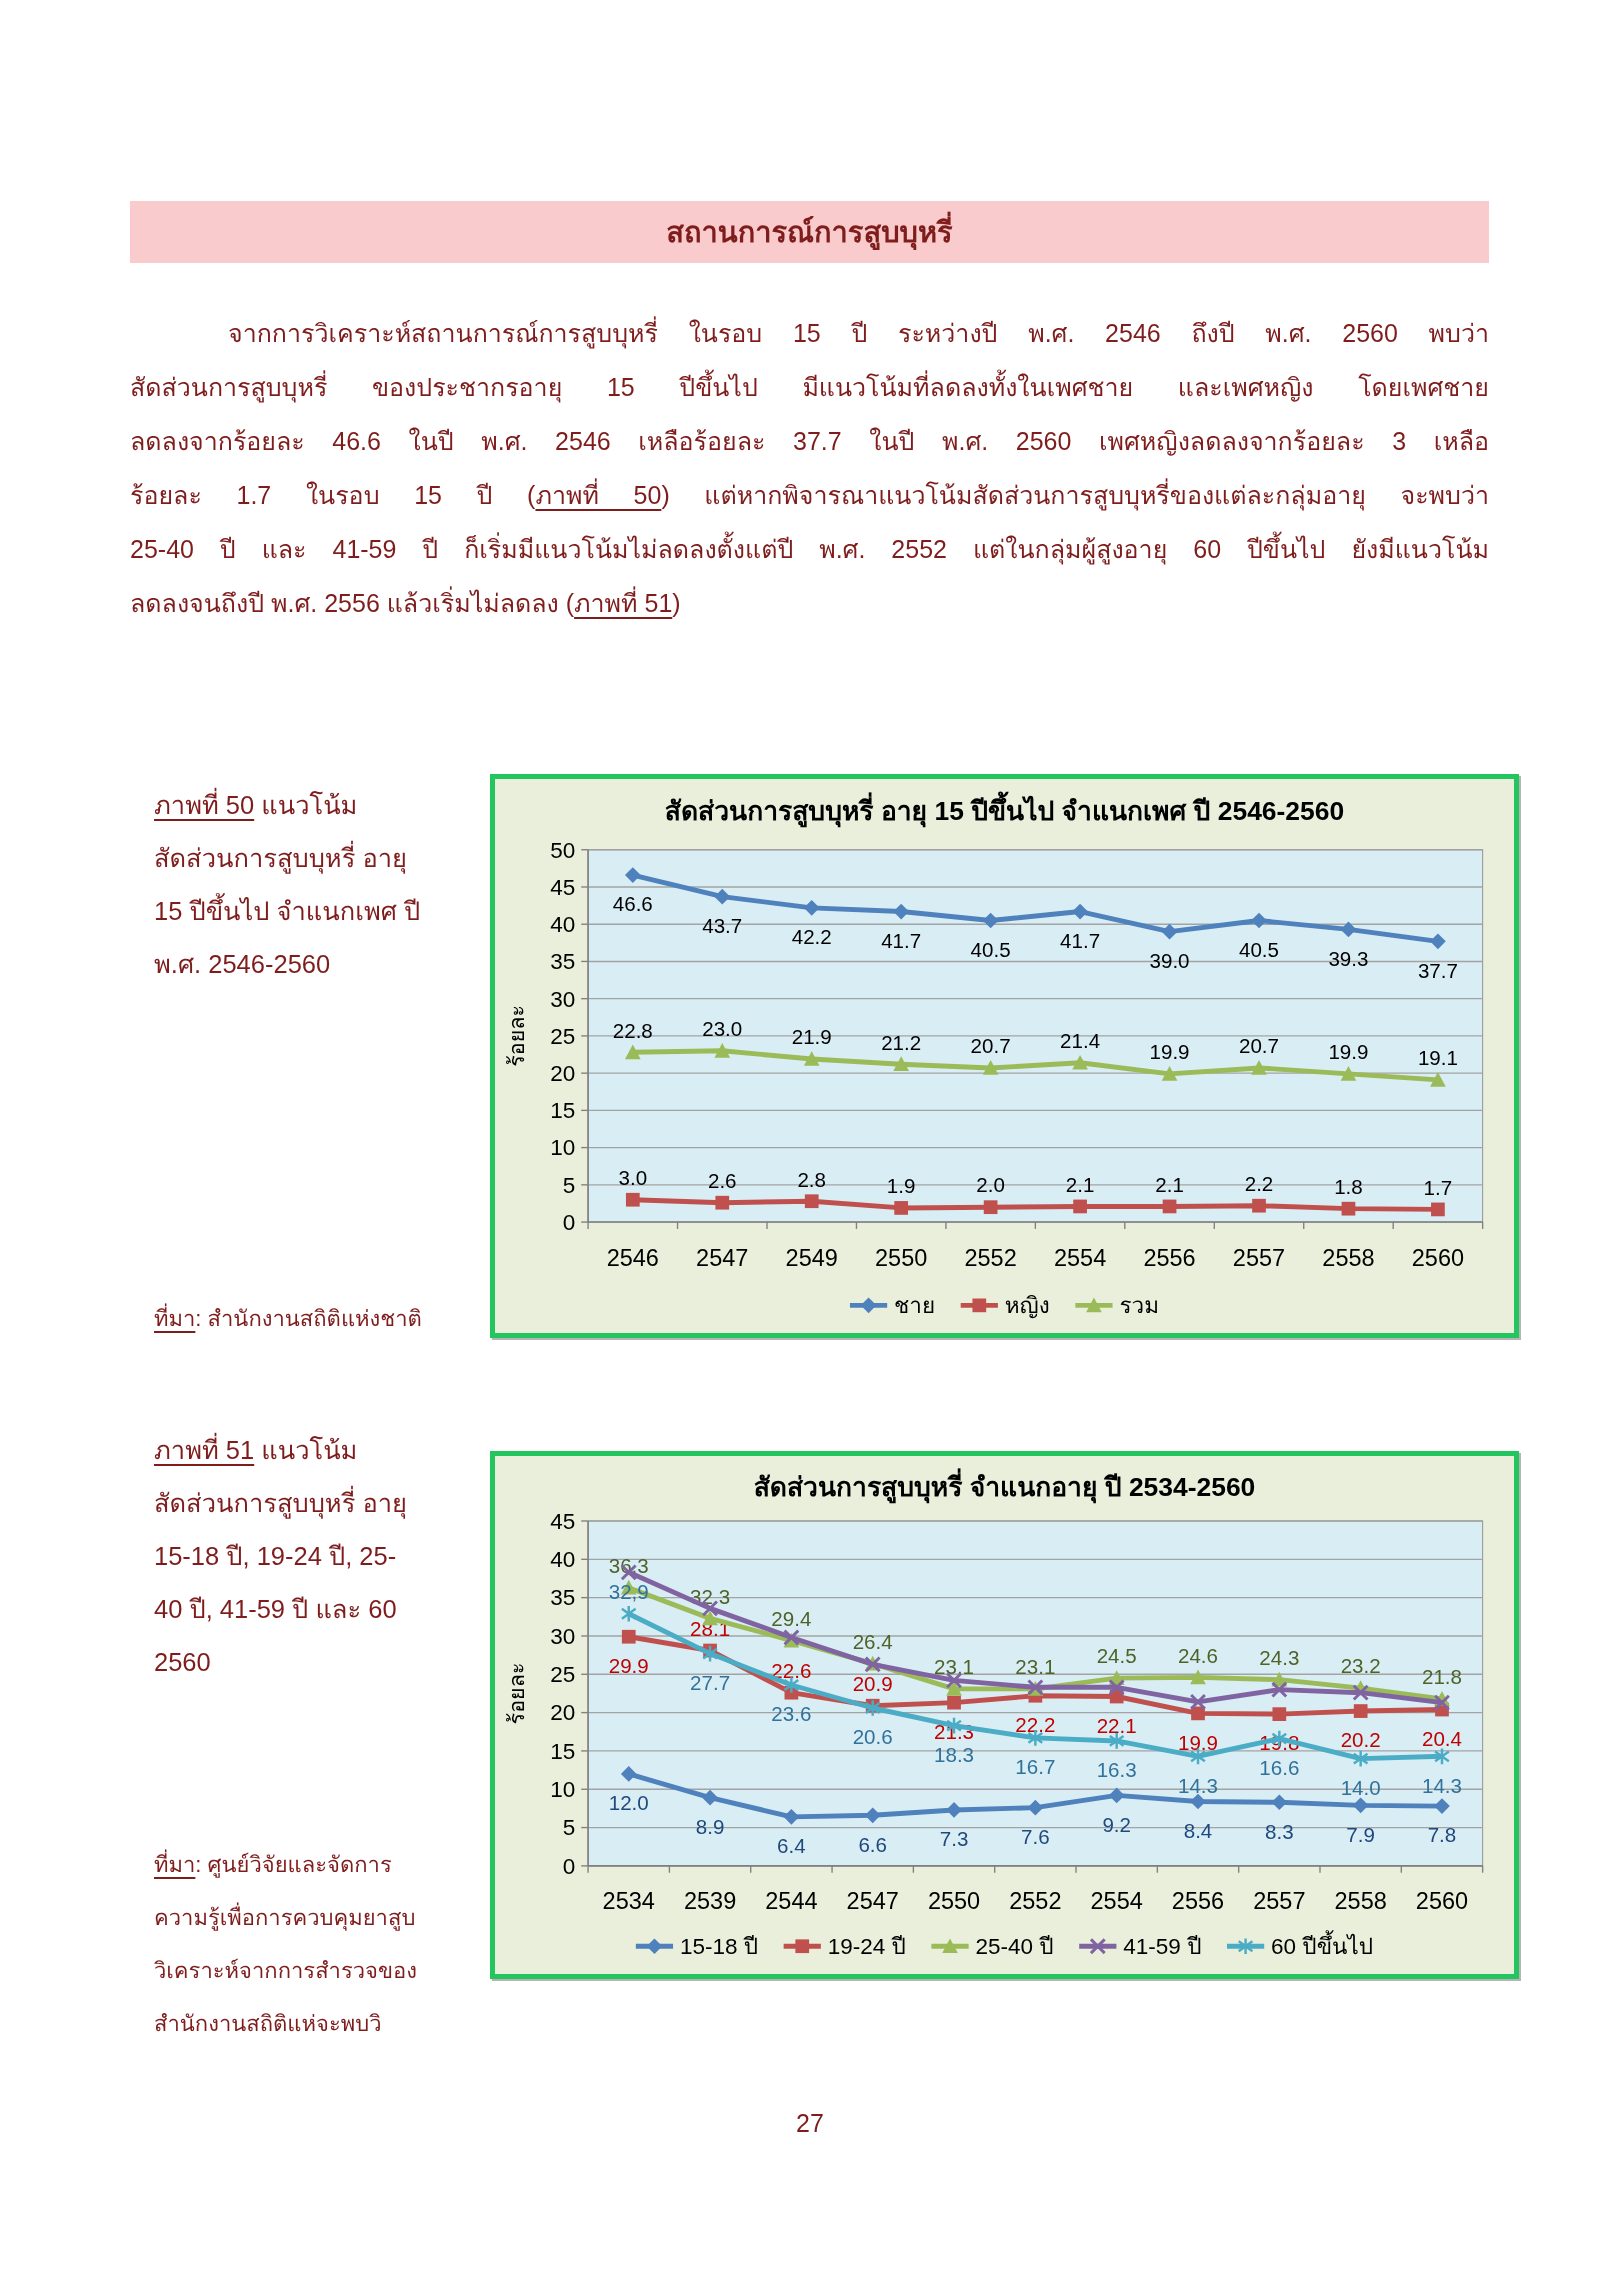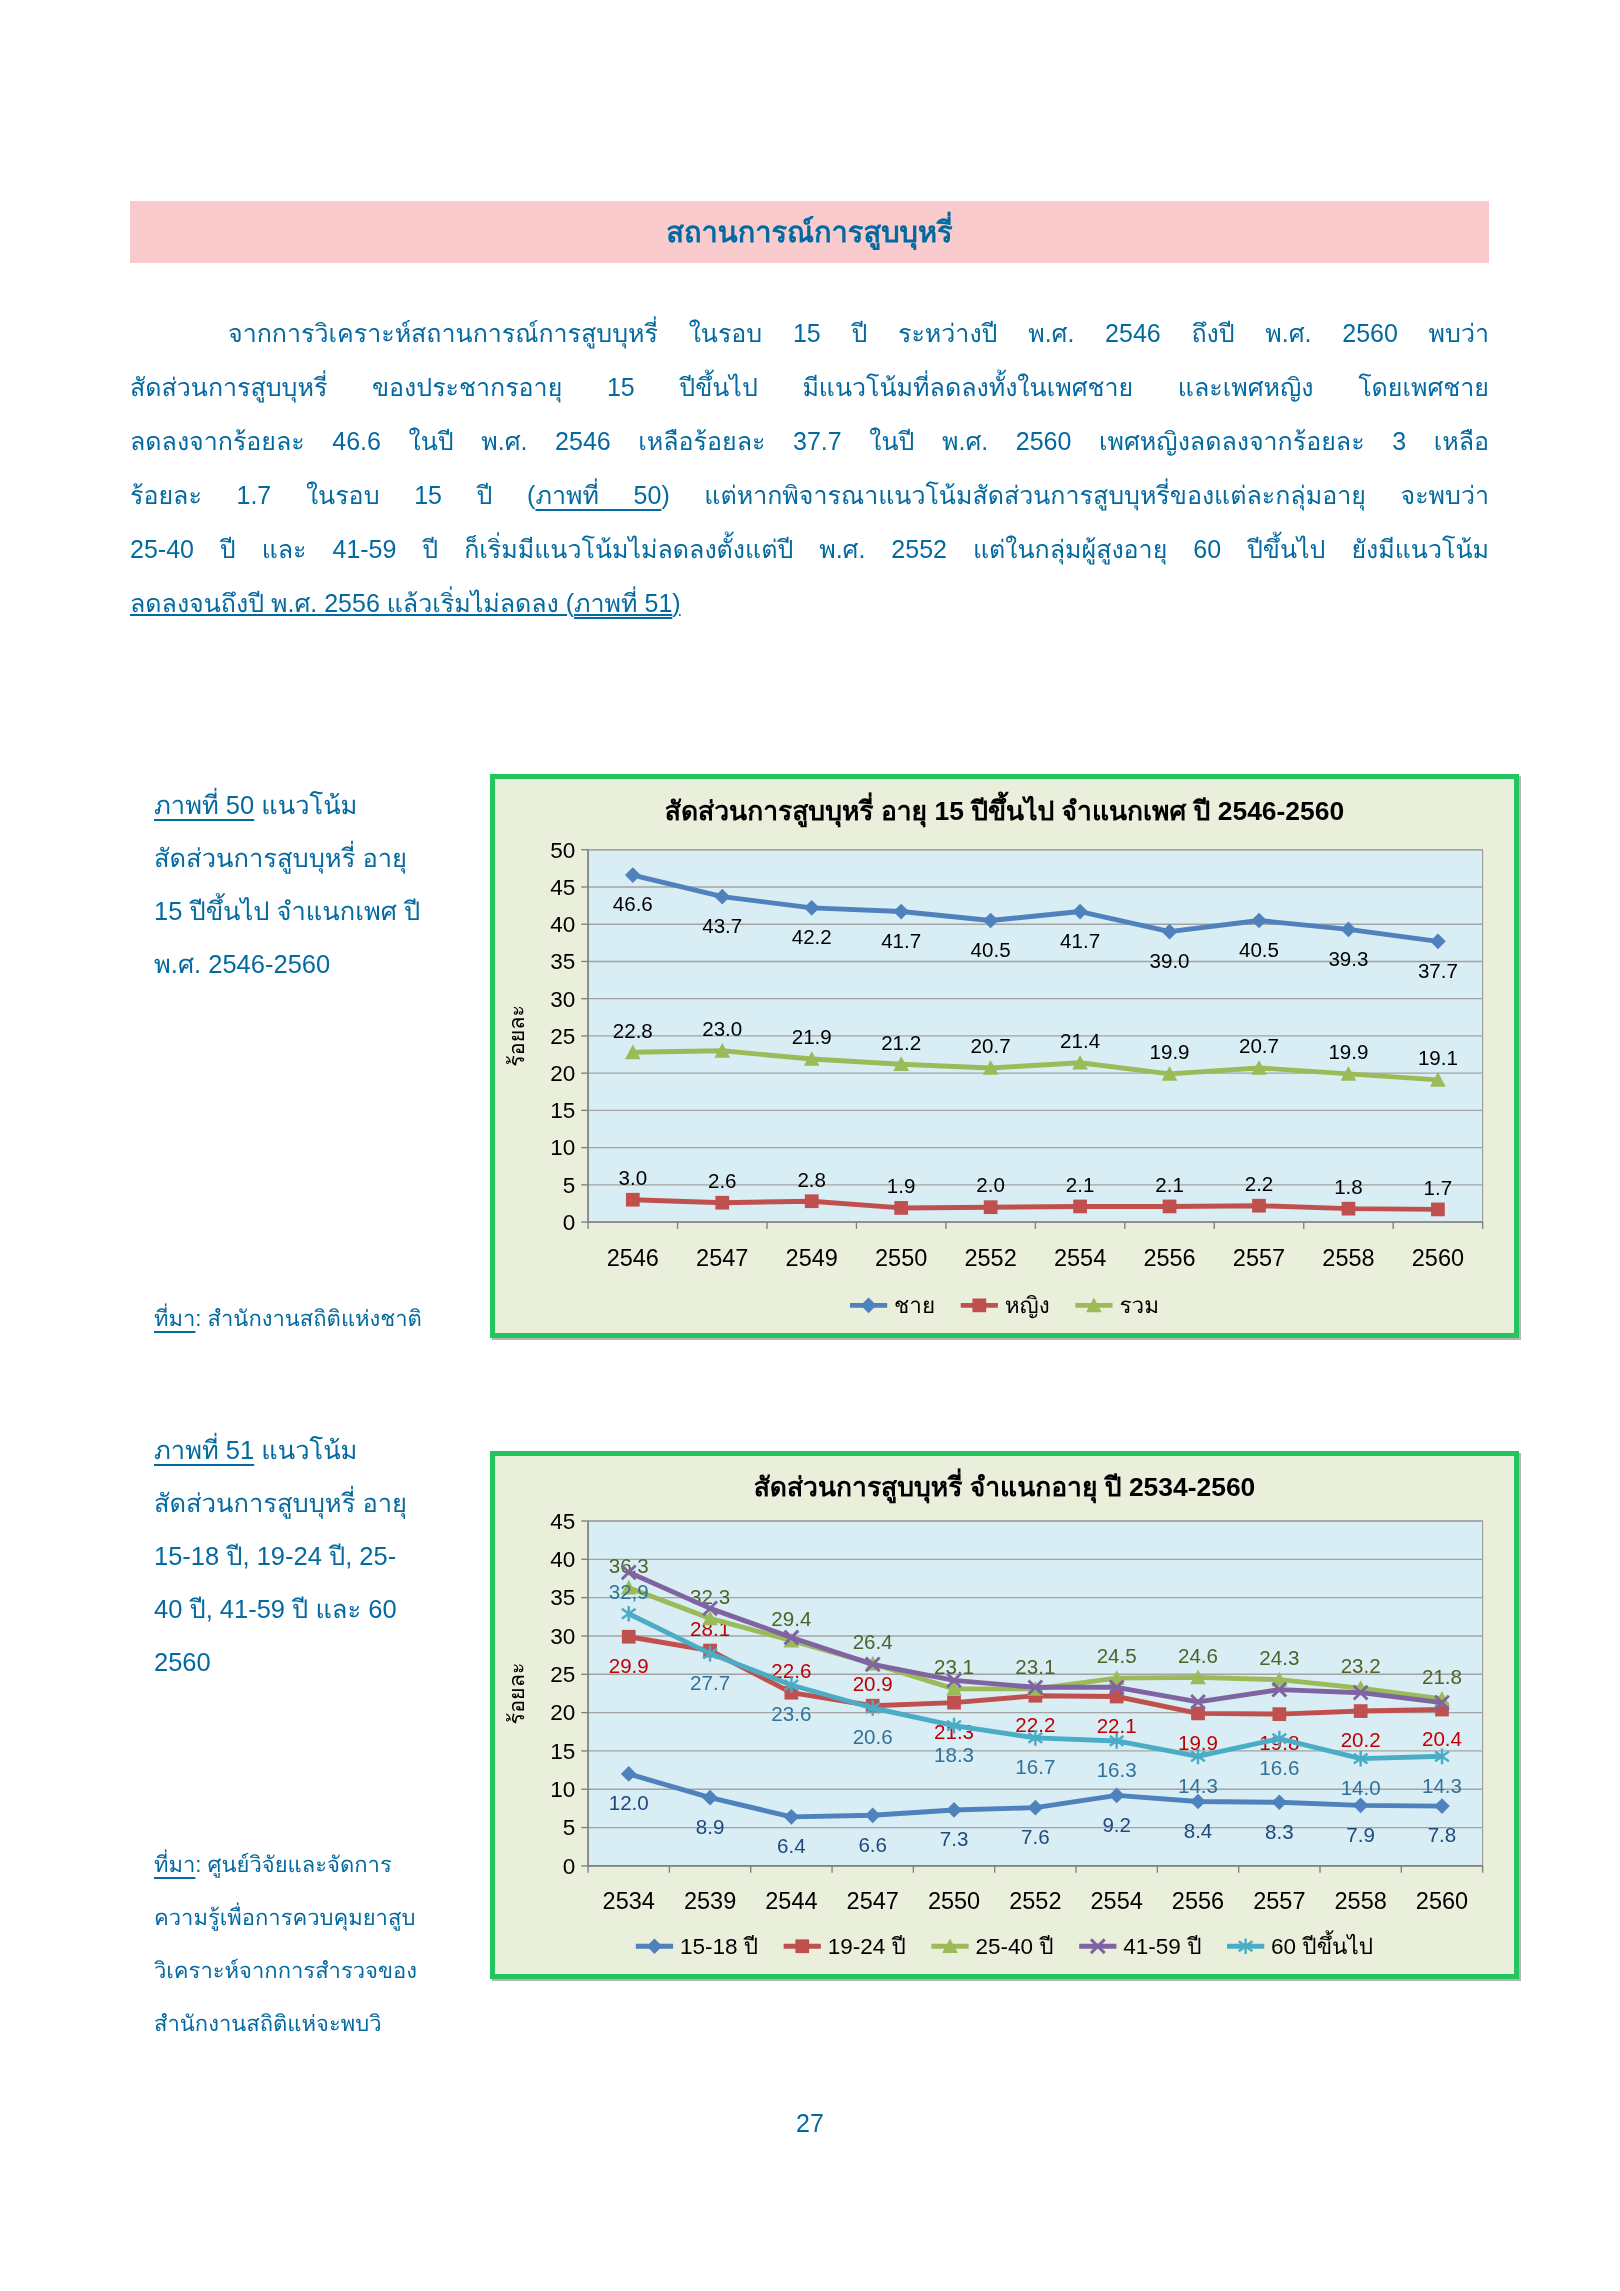--- a/index.html
+++ b/index.html
@@ -1,31 +1,31 @@
 <!DOCTYPE html>
 <html><head>
 <meta charset="utf-8">
 <style>
   html,body{margin:0;padding:0;background:#888;}
   .page{
     position:relative; width:1620px; height:2292px; background:#ffffff;
-    font-family:"Liberation Sans", sans-serif; color:#0369a1; overflow:hidden;
+    font-family:"Liberation Sans", sans-serif; color:#7f1d1d; overflow:hidden;
   }
   .banner{
     position:absolute; left:130px; top:201px; width:1359px; height:62px;
     display:flex; align-items:center; justify-content:center;
   }
   .banner span{ font-size:29px; font-weight:bold; }
   .paragraph{
     position:absolute; left:130px; top:306px; width:1359px;
     font-size:25px; line-height:54px;
   }
   .pline{ text-align:justify; text-align-last:justify; white-space:normal; }
   .pline.first{ text-indent:98px; }
-  .pline.last{ text-align:center; text-align-last:left;text-decoration:underline; }
+  .pline.last{ text-align:center; text-align-last:left; }
   .u{ text-decoration:underline; text-underline-offset:4.9px; }
   .sidecap{ position:absolute; left:154px; width:294px; font-size:25.5px; line-height:53px; }
   .sidesrc{ position:absolute; left:154px; width:304px; font-size:22px; line-height:53px; }
   .chartbox{
     position:absolute; left:490px; width:1019px; background:#EAEFDB;
     border:5px solid #22c55e; box-shadow:2px 2px 0 #b5b5b5;
   }
   .chartbox svg{ display:block; width:100%; height:100%; }
   #chartbox1{ top:774px;  height:554px; }
   #chartbox2{ top:1451px; height:518px; }

